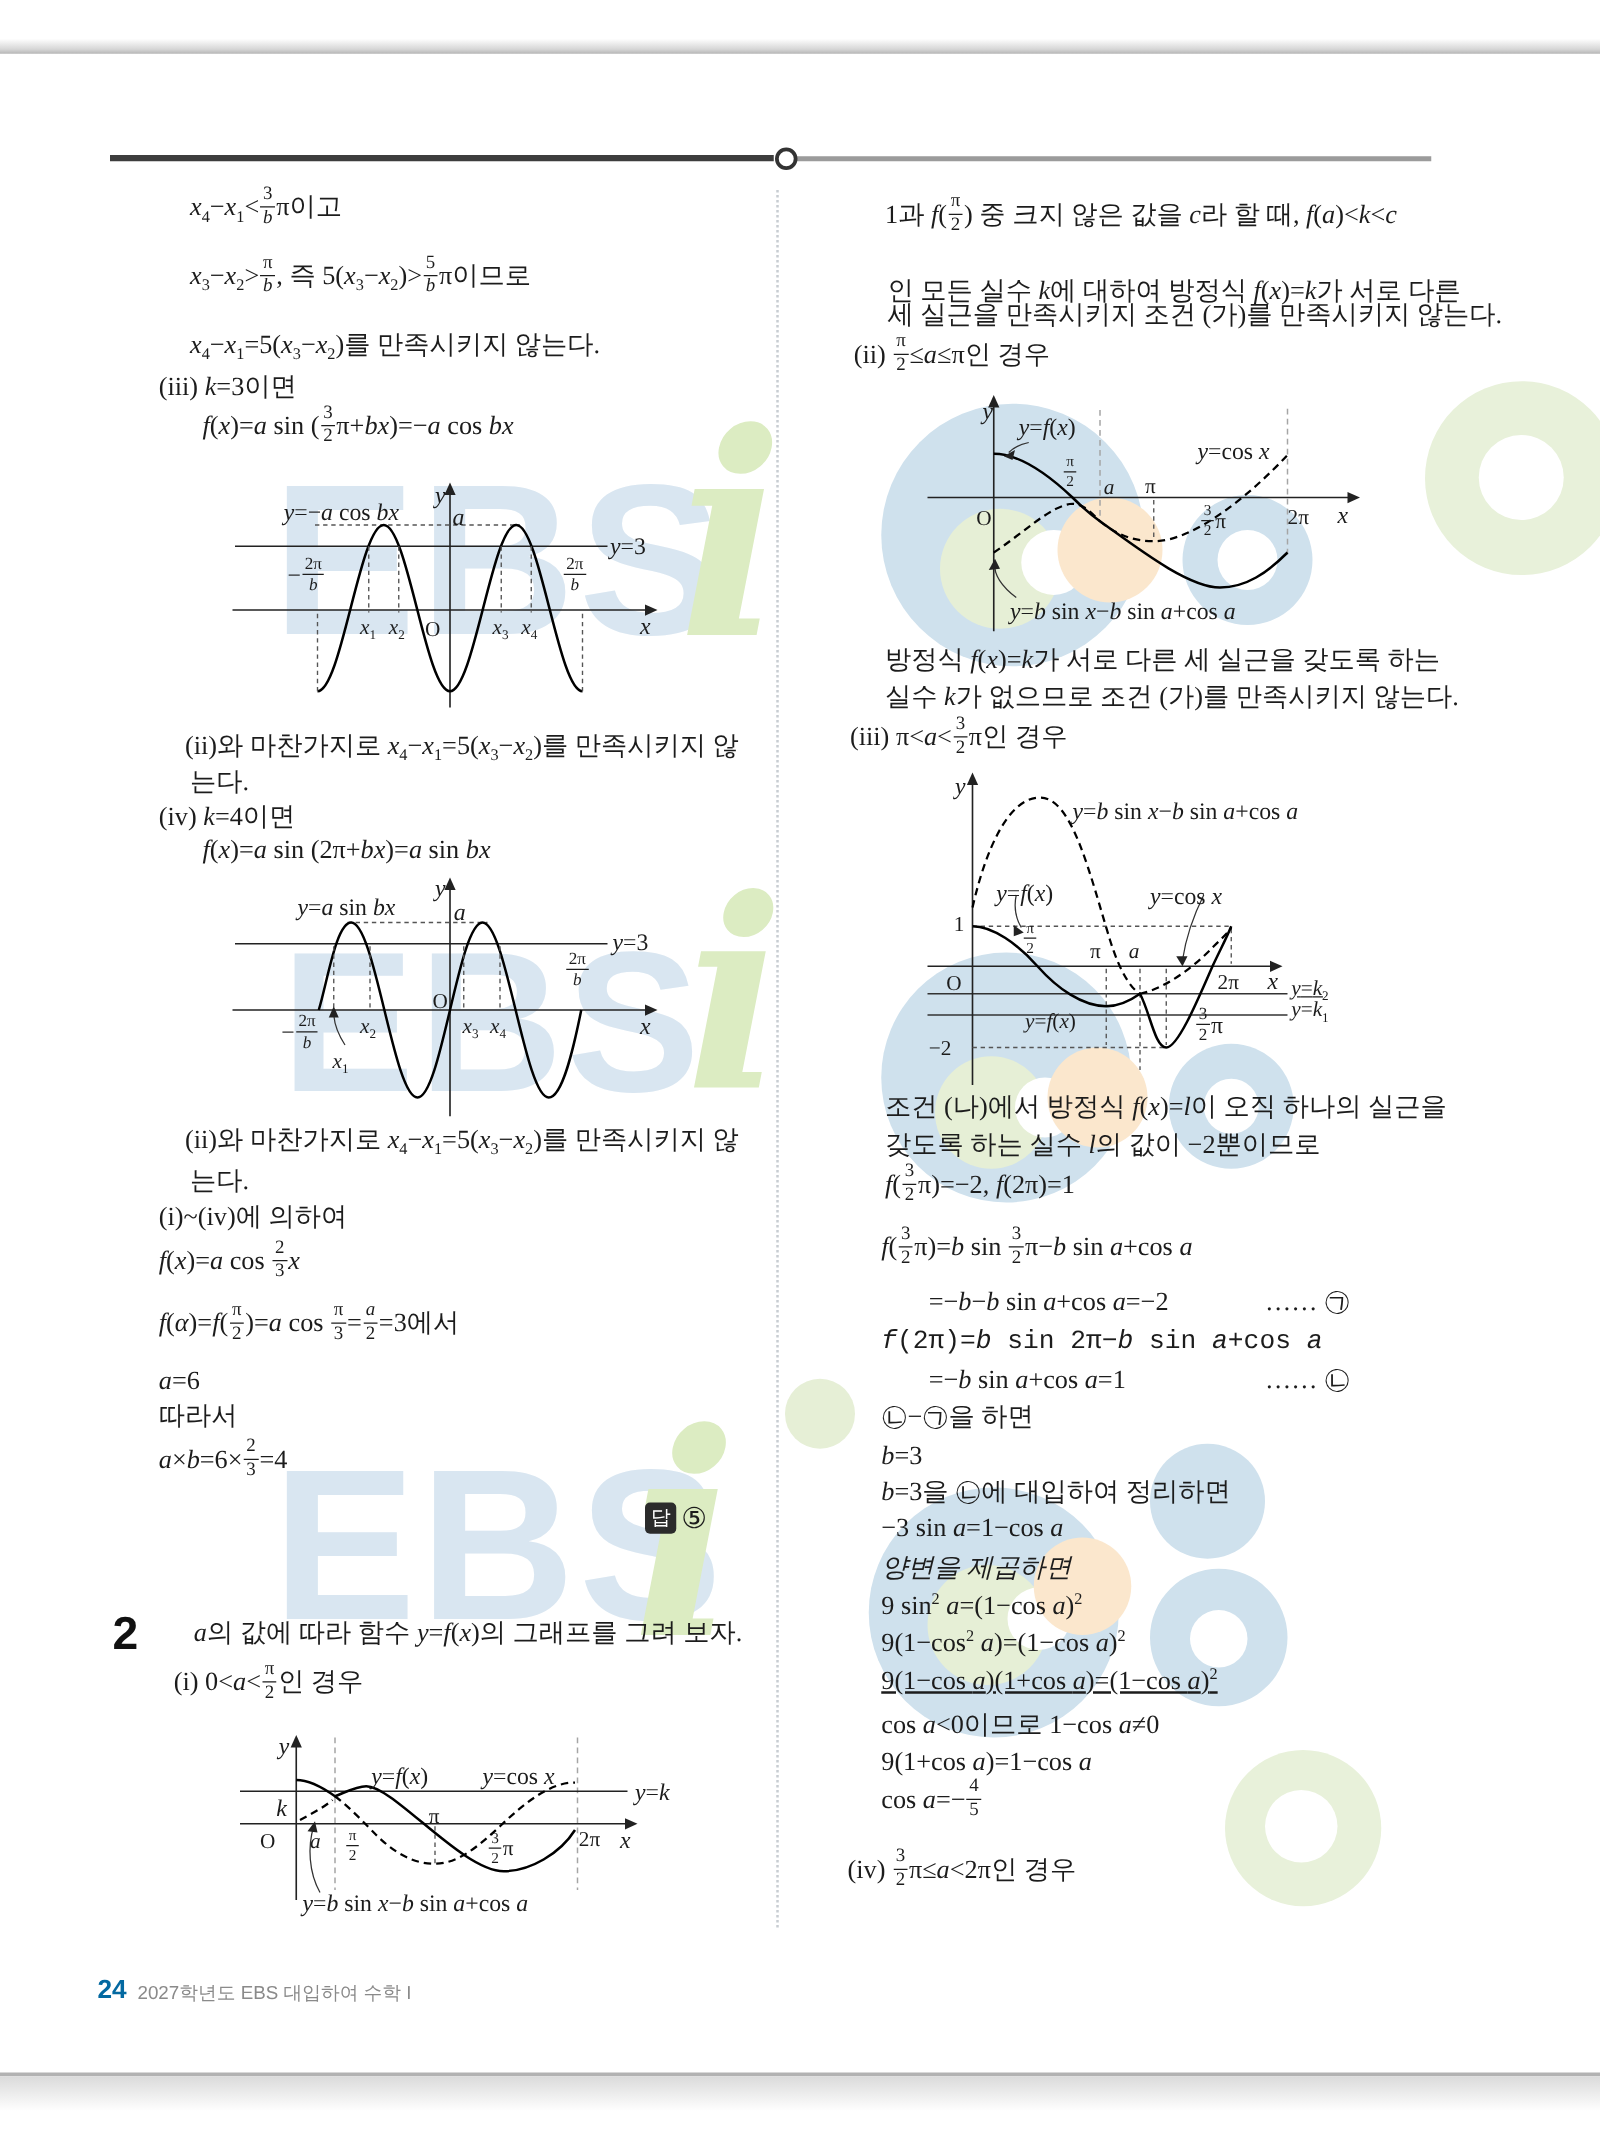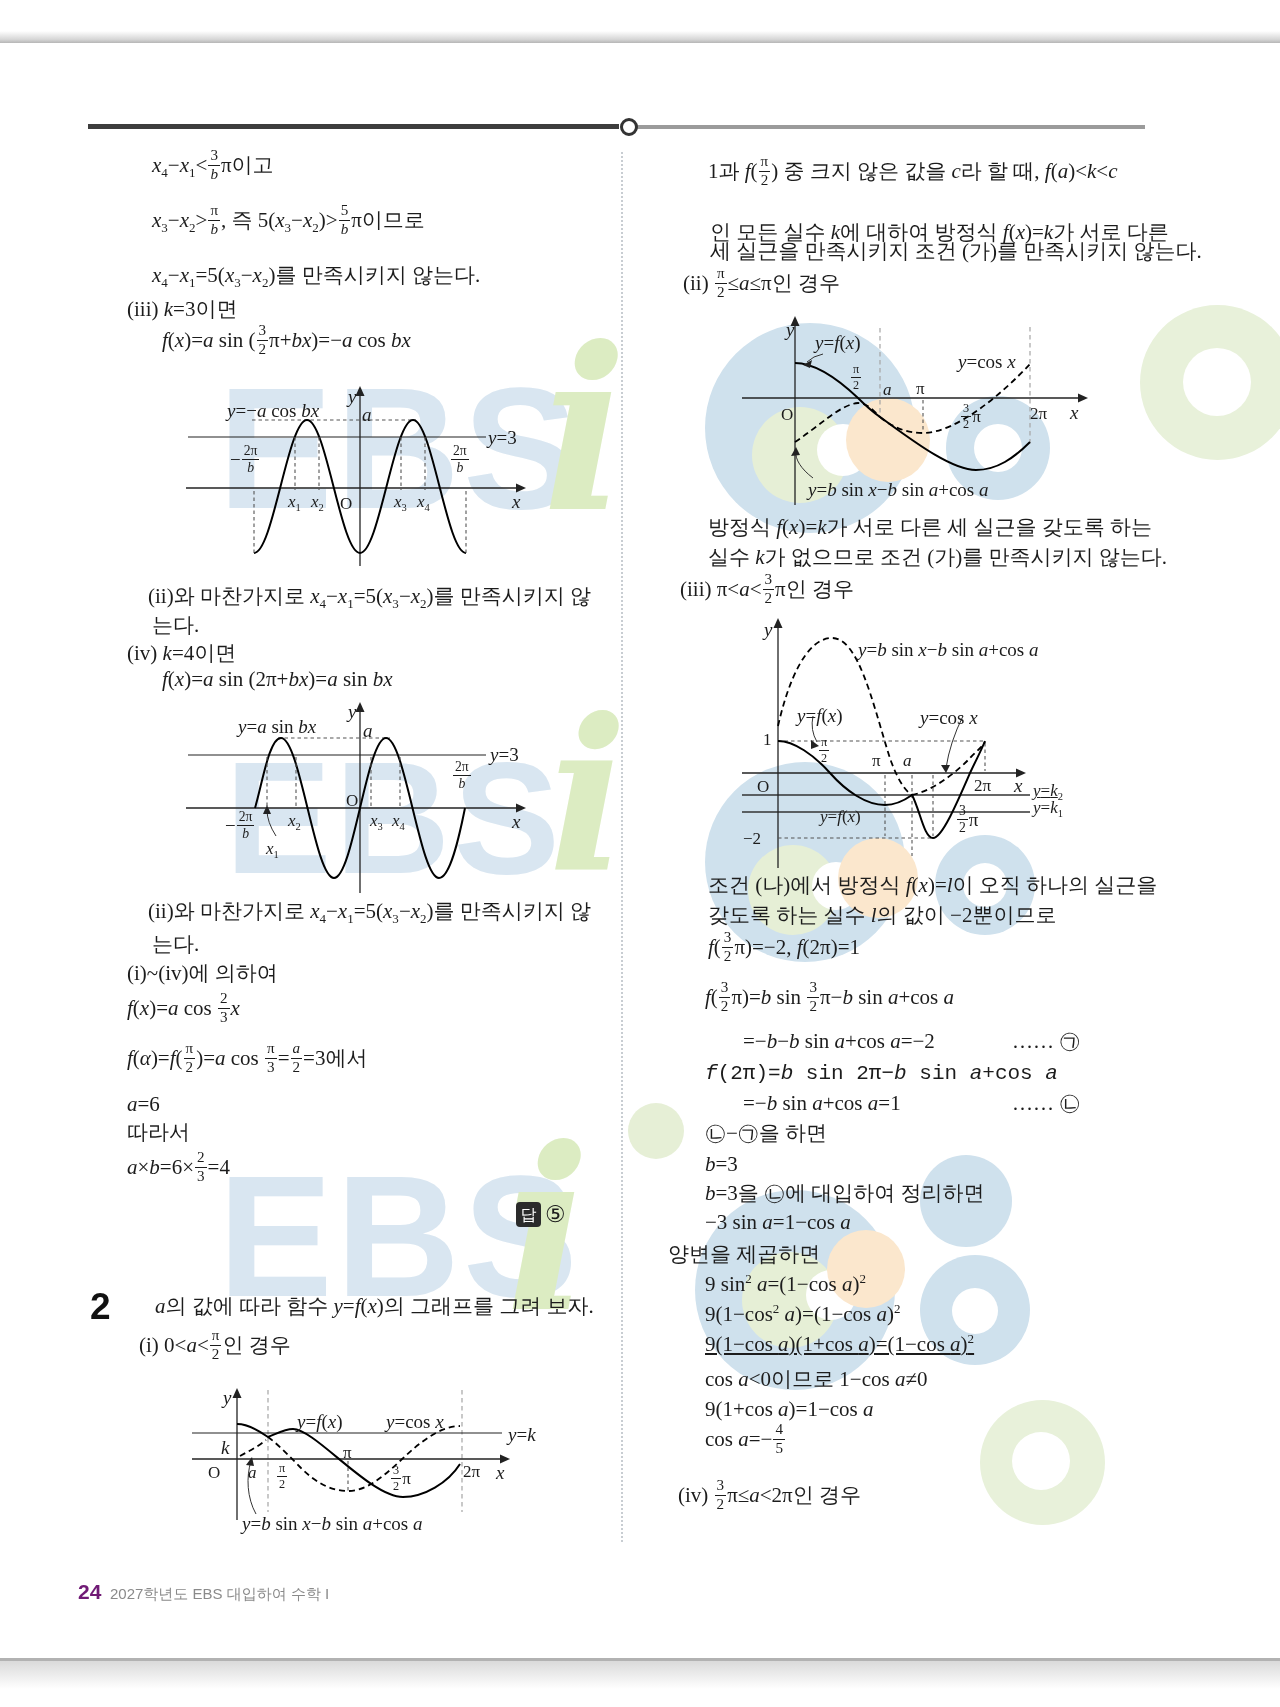--- a/index.html
+++ b/index.html
@@ -44,21 +44,21 @@
   .kline{stroke:#333;stroke-width:1.3;fill:none;}
   .leader{stroke:#333;stroke-width:1;fill:none;}
   .ah{fill:#222;stroke:none;}
   
   .badge{position:absolute;left:516px;top:1202px;width:25px;height:25px;background:#2b2b2b;border-radius:4px;
          color:#fff;font-size:16px;line-height:25px;text-align:center;z-index:5;
          font-family:"Liberation Sans",sans-serif;}
   .choice{position:absolute;left:545px;top:1200px;font-size:23px;z-index:5;}
   .pnum{position:absolute;left:90px;top:1286px;font-size:37px;font-weight:800;z-index:5;
         font-family:"Liberation Sans",sans-serif;color:#111;}
-  .footer-page{position:absolute;left:78px;top:1580px;font-size:21px;font-weight:bold;color:#701a75;z-index:5;
+  .footer-page{position:absolute;left:78px;top:1580px;font-size:21px;font-weight:bold;color:#0369a1;z-index:5;
         font-family:"Liberation Sans",sans-serif;}
   .footer-title{position:absolute;left:110px;top:1585px;font-size:15px;color:#8a8a8a;z-index:5;
         font-family:"Liberation Sans",sans-serif;}
 </style>
 </head>
 <body>
 
 <div class="page">
 
   <div class="edge-top"></div>
@@ -366,21 +366,21 @@
         </span>π−<i>b</i> sin <i>a</i>+cos <i>a</i></div>
       <div class="txt " style="left: 743px; top: 1028px;">=−<i>b</i>−<i>b</i> sin <i>a</i>+cos <i>a</i>=−2</div>
       <div class="txt " style="left: 1012px; top: 1028px;">…… ㉠</div>
       <div class="txt " style="left: 705px; top: 1060px; font-family: Liberation Mono, monospace;"><i>f</i>(2π)=<i>b</i> sin 2π−<i>b</i> sin <i>a</i>+cos <i>a</i></div>
       <div class="txt " style="left: 743px; top: 1090px;">=−<i>b</i> sin <i>a</i>+cos <i>a</i>=1</div>
       <div class="txt " style="left: 1012px; top: 1090px;">…… ㉡</div>
       <div class="txt " style="left: 705px; top: 1120px;">㉡−㉠을 하면</div>
       <div class="txt " style="left: 705px; top: 1151px;"><i>b</i>=3</div>
       <div class="txt " style="left: 705px; top: 1180px;"><i>b</i>=3을 ㉡에 대입하여 정리하면</div>
       <div class="txt " style="left: 705px; top: 1209px;">−3 sin <i>a</i>=1−cos <i>a</i></div>
-      <div class="txt " style="left: 668px; top: 1241px;">양변을 제곱하면</div>
+      <div class="txt " style="left: 705px; top: 1241px; font-style: italic;">양변을 제곱하면</div>
       <div class="txt " style="left: 705px; top: 1271px;">9 sin<sup>2</sup> <i>a</i>=(1−cos <i>a</i>)<sup>2</sup></div>
       <div class="txt " style="left: 705px; top: 1301px;">9(1−cos<sup>2</sup> <i>a</i>)=(1−cos <i>a</i>)<sup>2</sup></div>
       <div class="txt " style="left: 705px; top: 1331px; text-decoration: underline;">9(1−cos <i>a</i>)(1+cos <i>a</i>)=(1−cos <i>a</i>)<sup>2</sup></div>
       <div class="txt " style="left: 705px; top: 1366px;">cos <i>a</i>&lt;0이므로 1−cos <i>a</i>≠0</div>
       <div class="txt " style="left: 705px; top: 1396px;">9(1+cos <i>a</i>)=1−cos <i>a</i></div>
       <div class="txt " style="left: 705px; top: 1424px;">cos <i>a</i>=−<span class="frac">
           <span class="fn">4</span>
           <span class="fd">5</span>
         </span></div>
       <div class="txt " style="left: 678px; top: 1480px;">(iv) <span class="frac">

